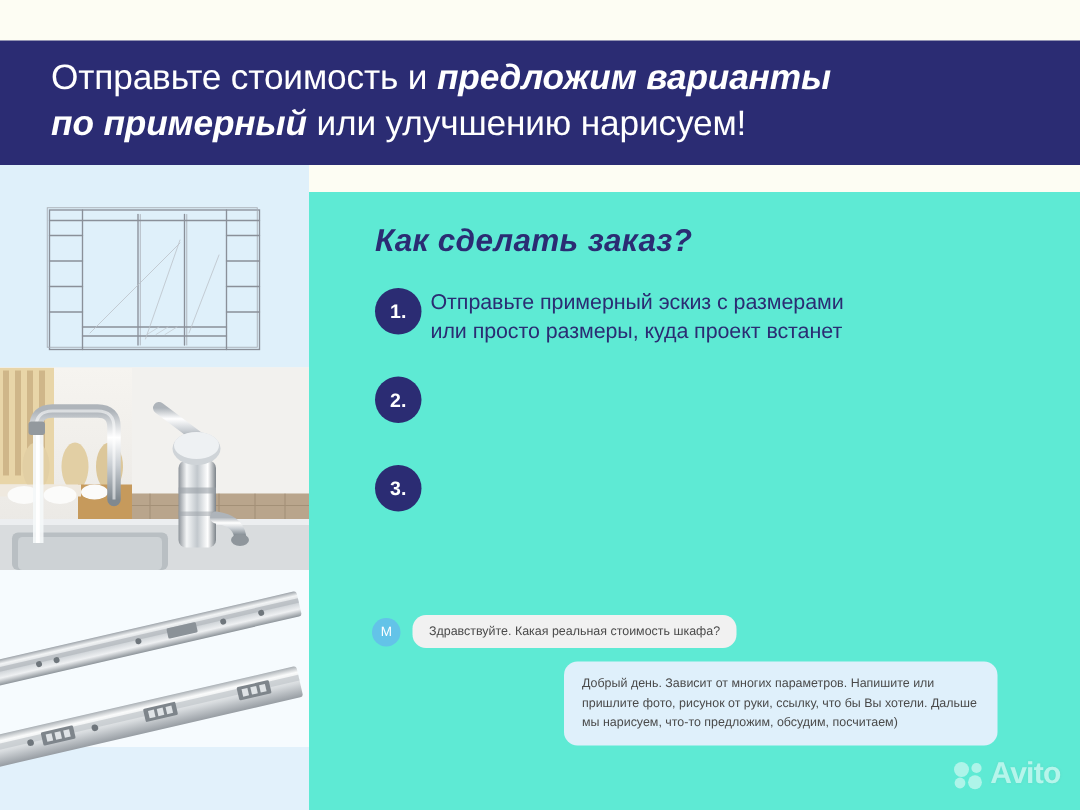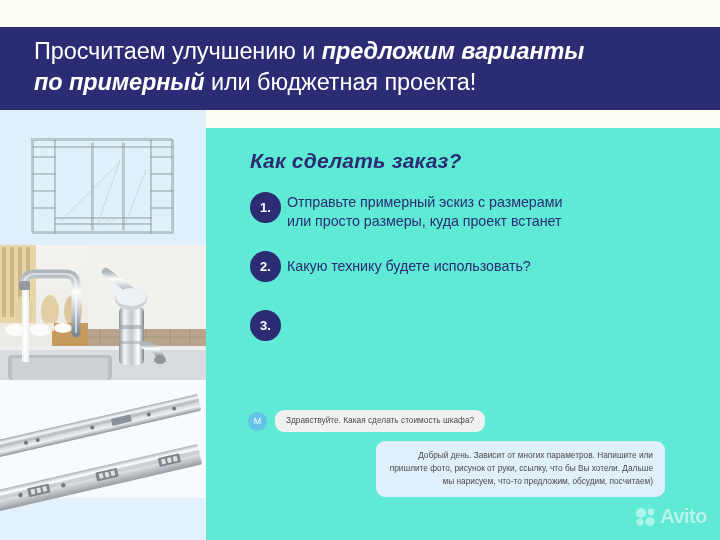--- a/index.html
+++ b/index.html
@@ -171,21 +171,20 @@
   }
   .bubble-out {
     background: #dff0fb;
     border-radius: 9px;
     padding: 8px 12px 9px 12px;
     width: 289px;
     box-sizing: border-box;
     font-size: 8.3px;
     line-height: 13px;
     color: #4a4a4a;
-    text-align: right;
   }
 
   
   .watermark {
     position: absolute;
     right: 13px;
     bottom: 12px;
     display: flex;
     align-items: center;
     opacity: 0.55;
@@ -199,21 +198,21 @@
     letter-spacing: -0.5px;
     text-shadow: 0 0 2px rgba(120,120,120,0.25);
   }
 </style>
 </head>
 <body>
 
 <div class="slide">
 
   <div class="banner">
-    <div class="banner-text"><span>Просчитаем улучшению и </span><b>предложим варианты</b><br><b>по примерный</b><span> или бюджетная проекта!</span></div>
+    <div class="banner-text"><span>Отправьте стоимость и </span><b>предложим варианты</b><br><b>по примерный</b><span> или улучшению нарисуем!</span></div>
   </div>
 
   <div class="left-col">
 
     <div class="photo photo-sketch">
       <svg class="sketch-svg" width="206" height="135" viewBox="0 0 206 135">
         <rect x="0" y="0" width="206" height="135" fill="#dff0fa"></rect>
         <g stroke="#8a9099" stroke-width="0.9" fill="none" stroke-linecap="round">
 
           <rect x="33" y="30" width="140" height="93"></rect>
@@ -402,32 +401,31 @@
     <div class="steps">
 
       <div class="step step-1">
         <div class="step-badge">1.</div>
         <div class="step-text">Отправьте примерный эскиз с размерами
 или просто размеры, куда проект встанет</div>
       </div>
 
       <div class="step step-2">
         <div class="step-badge">2.</div>
-        <div class="step-text">Какую технику будете использовать?</div>
       </div>
 
       <div class="step step-3">
         <div class="step-badge">3.</div>
       </div>
     </div>
 
     <div class="chat">
       <div class="chat-row-in">
         <div class="avatar">M</div>
-        <div class="bubble-in">Здравствуйте. Какая сделать стоимость шкафа?</div>
+        <div class="bubble-in">Здравствуйте. Какая реальная стоимость шкафа?</div>
       </div>
       <div class="chat-row-out">
         <div class="bubble-out">Добрый день. Зависит от многих параметров. Напишите или пришлите фото, рисунок от руки, ссылку, что бы Вы хотели. Дальше мы нарисуем, что-то предложим, обсудим, посчитаем)</div>
       </div>
     </div>
   </div>
 
   <div class="watermark">
     <svg class="wm-dots" width="22" height="20" viewBox="0 0 22 20">
       <circle cx="6" cy="6" r="5" fill="#ffffff" opacity="0.9"></circle>

